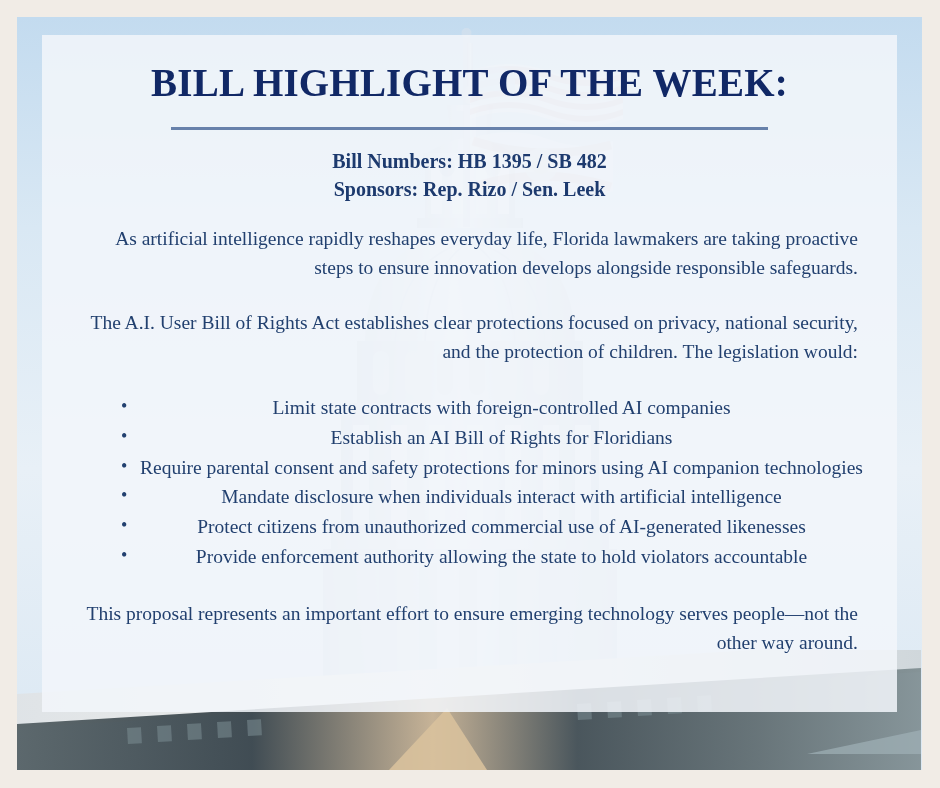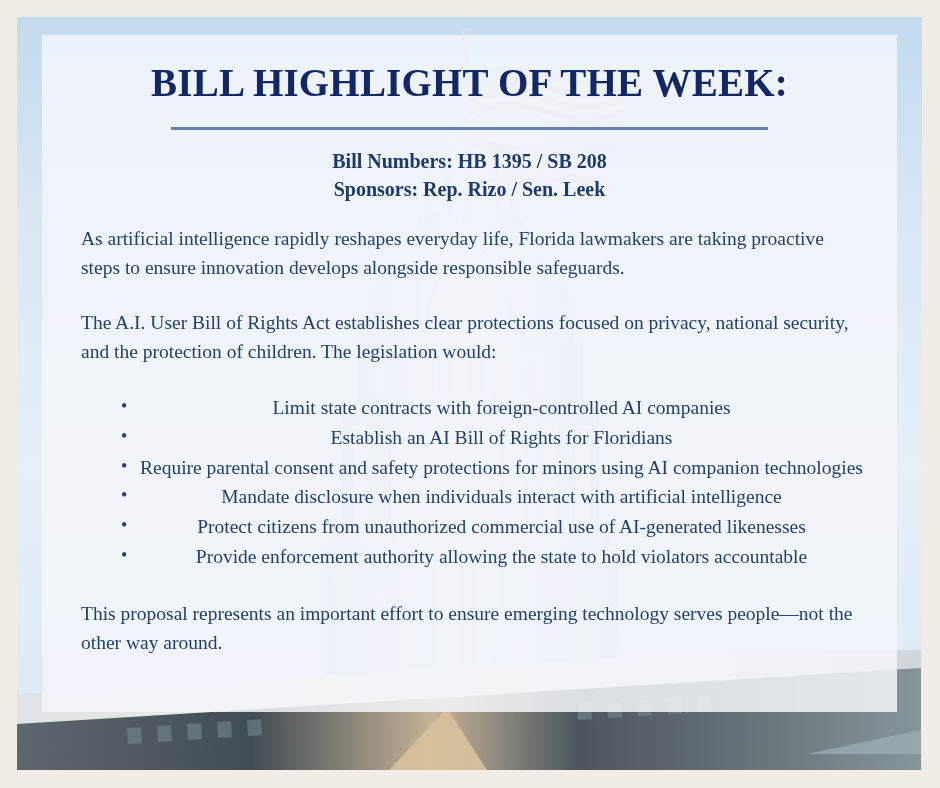--- a/index.html
+++ b/index.html
@@ -145,20 +145,21 @@
   .body-block {
     padding-top: 22px;
   }
 
   .para {
     margin: 0 0 0 0;
     padding: 0 6px 0 6px;
     font-size: 19.5px;
     line-height: 1.48;
     color: #22406f;
+    text-align: right;
   }
   .para + .para { padding-top: 26px; }
 
   .bullets {
     margin: 0;
     padding: 27px 0 0 46px;
     list-style: none;
     text-align: center;
   }
   .bullets li {
@@ -342,21 +343,21 @@
 
     <div class="card">
       <div class="card-inner">
 
         <h1 class="title">BILL HIGHLIGHT OF THE WEEK:</h1>
 
 
         <div class="divider"></div>
 
         <div class="meta">
-          <div>Bill Numbers: HB 1395 / SB 208</div>
+          <div>Bill Numbers: HB 1395 / SB 482</div>
           <div>Sponsors: Rep. Rizo / Sen. Leek</div>
         </div>
 
         <div class="body-block">
 
           <p class="para">As artificial intelligence rapidly reshapes everyday life, Florida lawmakers are taking proactive steps to ensure innovation develops alongside responsible safeguards.</p>
 
           <p class="para">The A.I. User Bill of Rights Act establishes clear protections focused on privacy, national security, and the protection of children. The legislation would:</p>
 
           <ul class="bullets">

